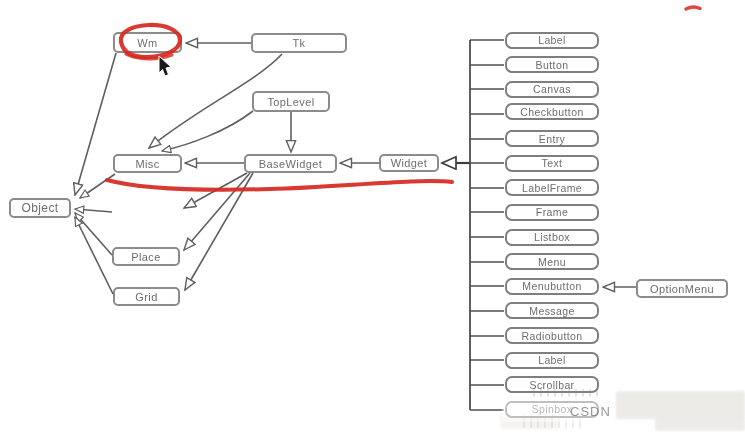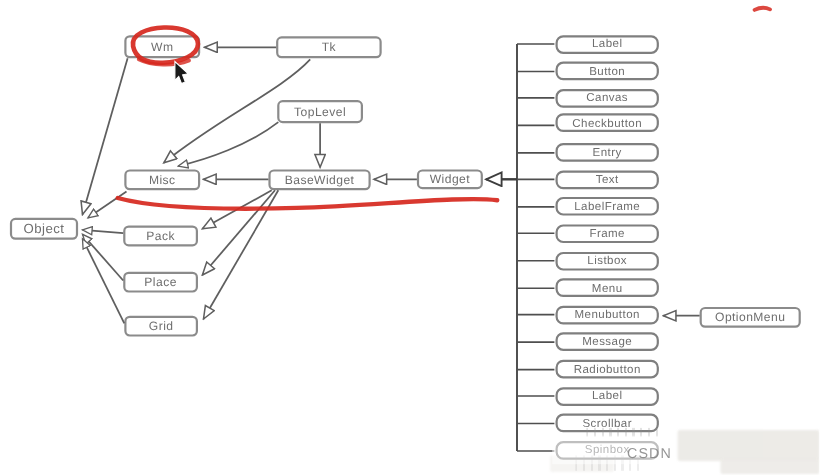--- a/index.html
+++ b/index.html
@@ -75,23 +75,20 @@
     </div>
   <div class="node" style="left:113px;top:154px;width:69px;height:19px;">
       <span>Misc</span>
     </div>
   <div class="node" style="left:244px;top:154px;width:93px;height:19px;">
       <span>BaseWidget</span>
     </div>
   <div class="node" style="left:379px;top:154px;width:60px;height:18px;">
       <span>Widget</span>
     </div>
-  <div class="node" style="left:112px;top:205px;width:68px;height:19px;">
-      <span>Pack</span>
-    </div>
   <div class="node" style="left:112px;top:247px;width:68px;height:19px;">
       <span>Place</span>
     </div>
   <div class="node" style="left:113px;top:287px;width:67px;height:19px;">
       <span>Grid</span>
     </div>
   <div class="node" style="left:636px;top:279px;width:92px;height:19px;font-size:11px;">
       <span>OptionMenu</span>
     </div>
 

